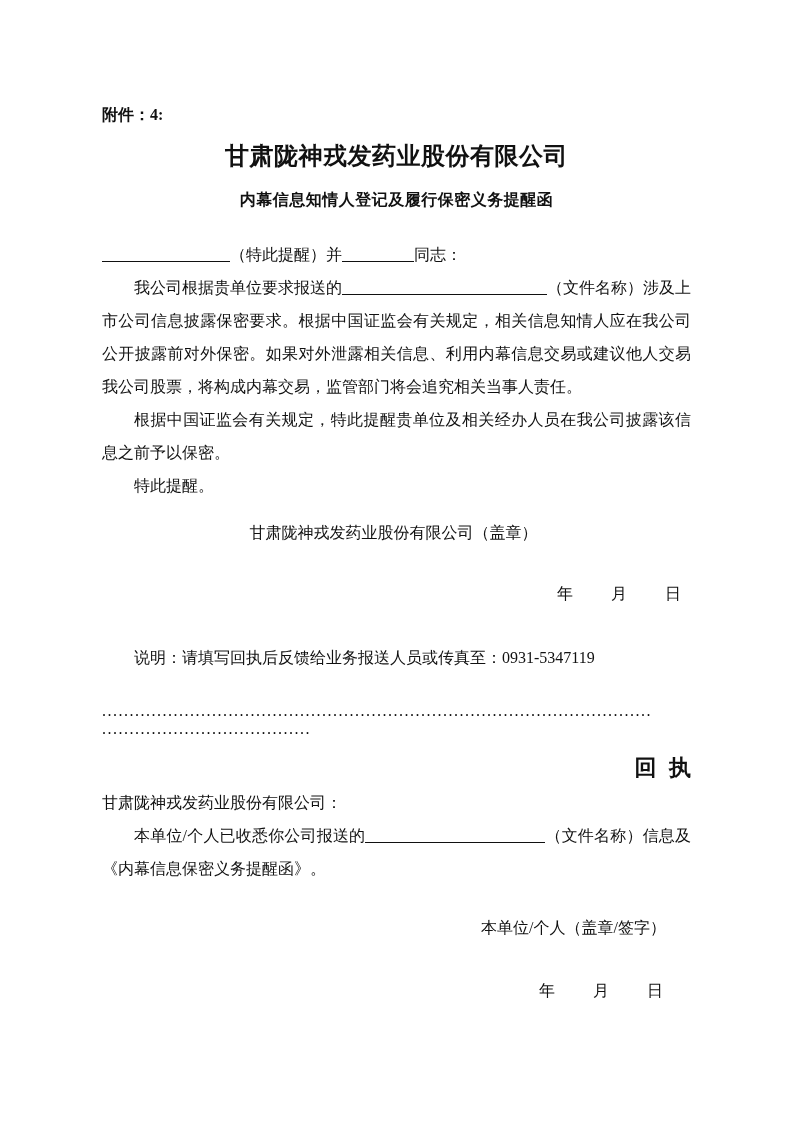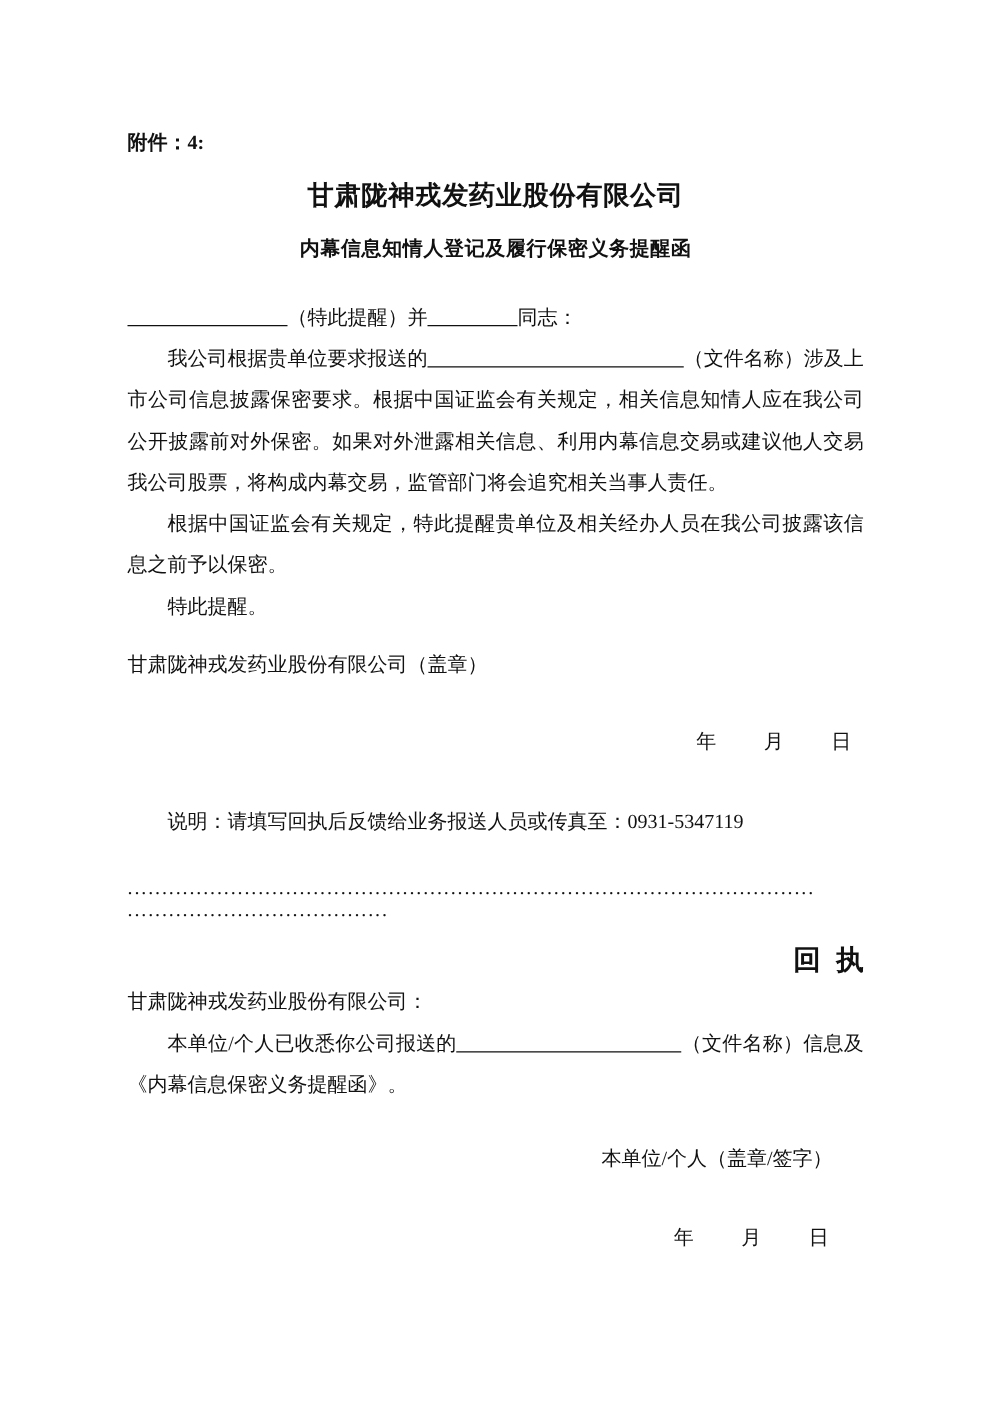--- a/index.html
+++ b/index.html
@@ -16,21 +16,21 @@
     padding: 0 102px;
     overflow: hidden;
   }
   .attachment {
     margin-top: 88px;
     font-weight: bold;
     line-height: 22px;
   }
   .title1 {
     margin-top: 15px;
-    font-size: 21px;
+    font-size: 24px;
     font-weight: bold;
     text-align: center;
     line-height: 30px;
     letter-spacing: 0.5px;
   }
   .title2 {
     margin-top: 14px;
     font-size: 16px;
     font-weight: bold;
     text-align: center;
@@ -48,21 +48,21 @@
     border-bottom: 1px solid #111111;
     height: 1em;
     margin-bottom: -2px;
   }
   .blank-unit { width: 128px; }
   .blank-person { width: 72px; }
   .blank-doc1 { width: 205px; }
   .blank-doc2 { width: 180px; }
   .company-sig {
     margin-top: 14px;
-    text-align: left;
+    text-align: center;
     padding-right: 6px;
     line-height: 33px;
   }
   .date-line1 {
     margin-top: 28px;
     text-align: right;
     padding-right: 8px;
     line-height: 33px;
     letter-spacing: 2px;
   }
@@ -82,21 +82,21 @@
   }
   .dots1 { margin-top: 28px; }
   .receipt-title {
     margin-top: 15px;
     font-size: 22px;
     font-weight: bold;
     text-align: right;
     line-height: 30px;
     word-spacing: 7px;
   }
-  .addressee { margin-top: 3px; line-height: 33px; font-family: Liberation Mono, monospace; }
+  .addressee { margin-top: 3px; line-height: 33px; }
   .receipt-sig {
     margin-top: 26px;
     text-align: right;
     padding-right: 25px;
     line-height: 33px;
   }
   .date-line2 {
     margin-top: 30px;
     text-align: right;
     padding-right: 26px;

